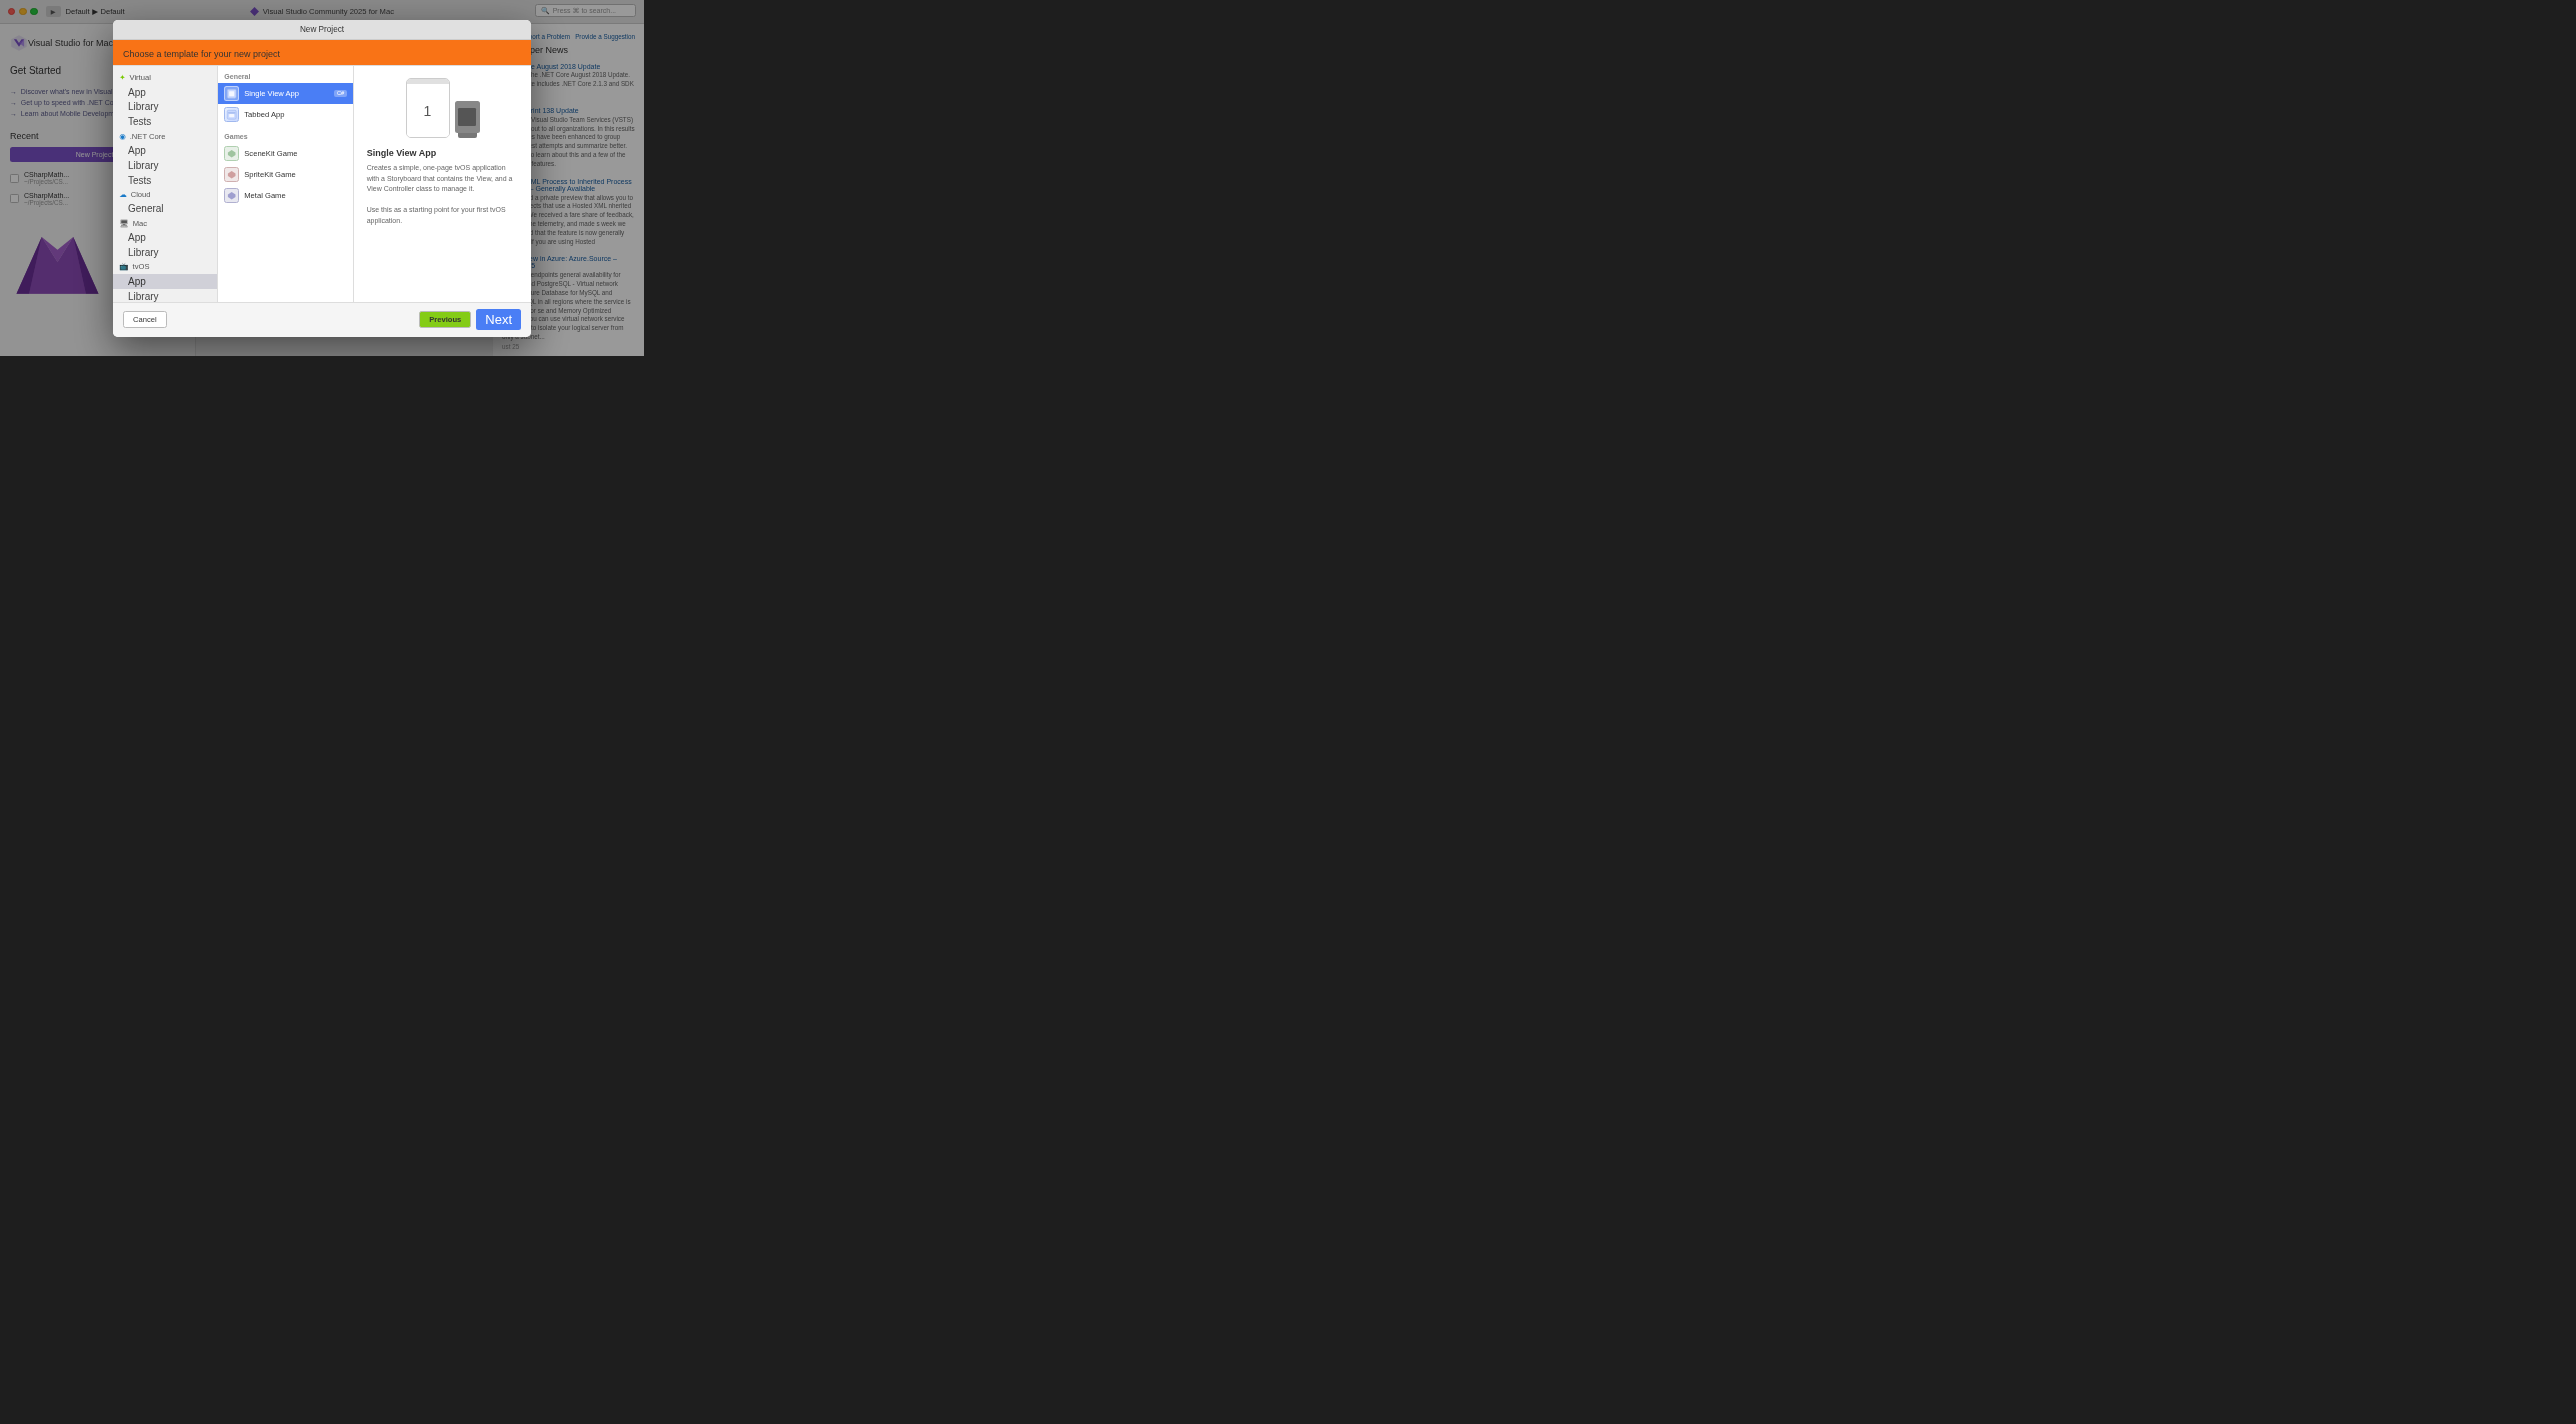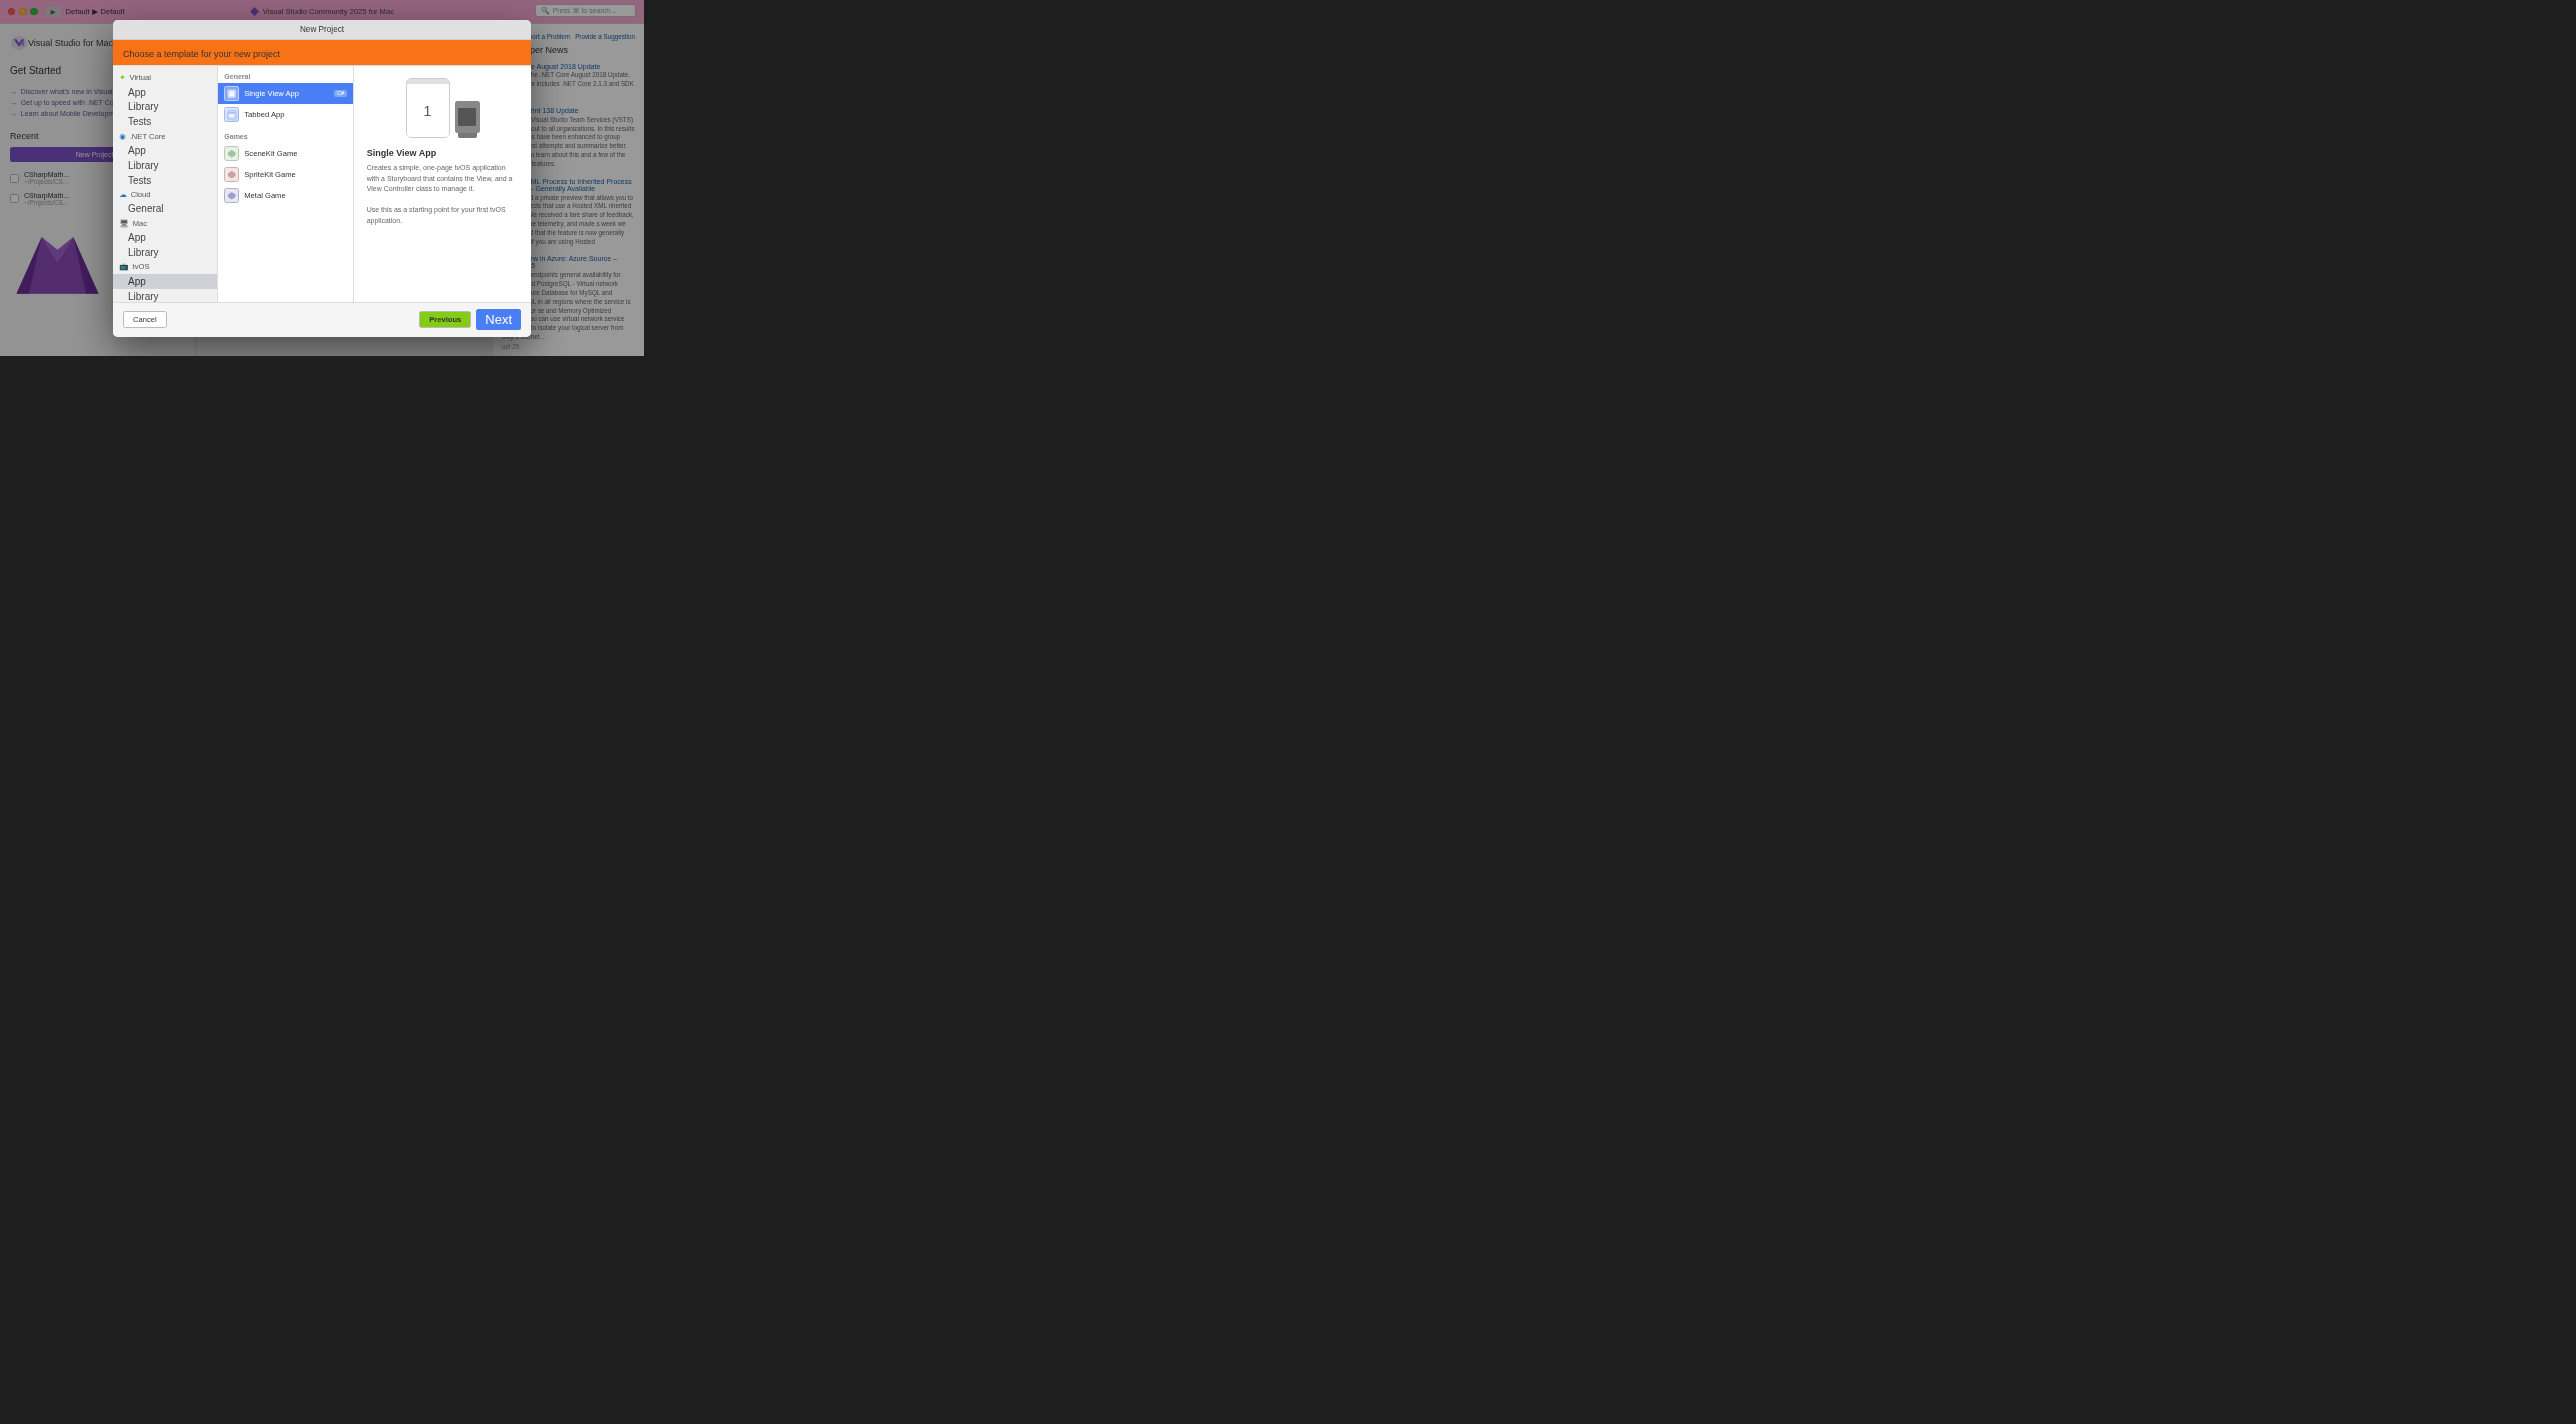--- a/index.html
+++ b/index.html
@@ -7,21 +7,21 @@
       font-family: -apple-system, BlinkMacSystemFont, 'Segoe UI', sans-serif;
       background: #1e1e1e;
       width: 644px;
       height: 356px;
       overflow: hidden;
       position: relative;
     }
 
     
     .title-bar {
-      background: #f9a8d4;
+      background: #e5e5e5;
       height: 24px;
       display: flex;
       align-items: center;
       padding: 0 7.6px;
       border-bottom: 0.6px solid #ccc;
       position: relative;
     }
     .traffic-lights {
       display: flex;
       gap: 3.8px;

